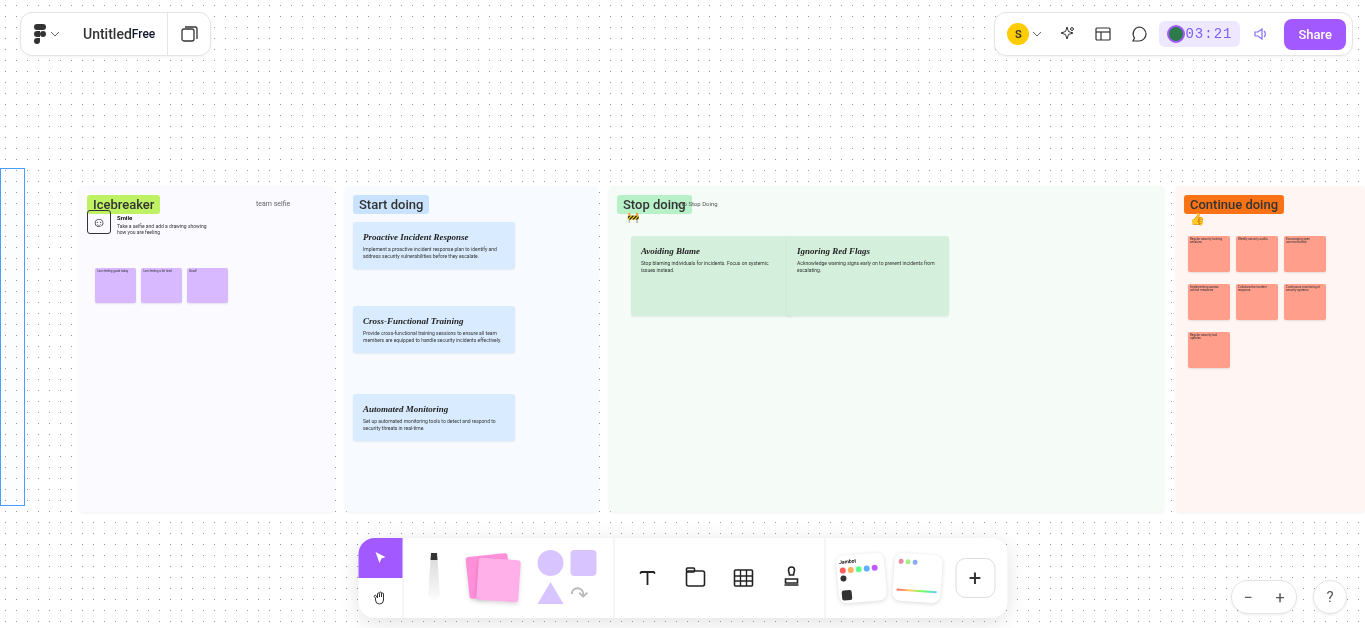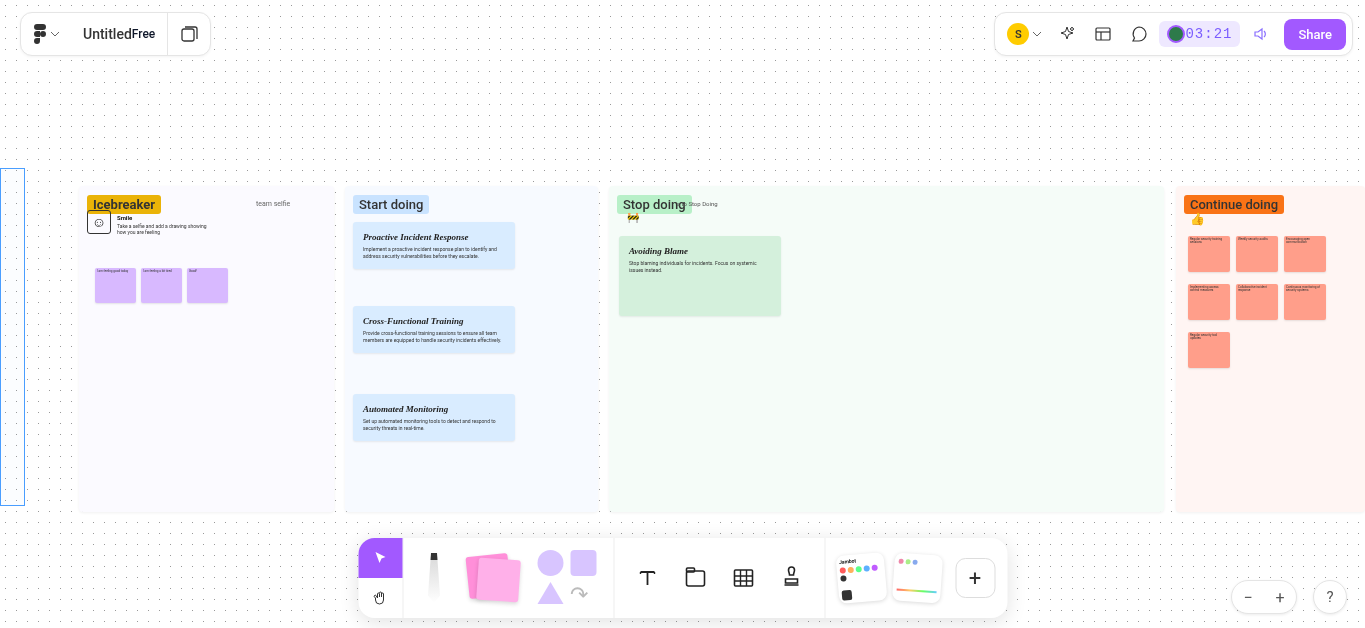--- a/index.html
+++ b/index.html
@@ -20,42 +20,42 @@
 .timer-text{font-family:'Courier New',monospace;font-size:14px;color:#7a5cff;letter-spacing:1px;}
 .share-btn{background:#a259ff;color:#fff;font-size:13px;font-weight:500;padding:8px 14px;border-radius:8px;cursor:pointer;margin-left:4px;}
 .canvas-content{position:absolute;top:0;left:0;width:100%;height:100%;}
 .main-title{position:absolute;top:128px;left:78px;width:270px;font-family:'Comic Sans MS',cursive;font-weight:700;font-style:italic;font-size:13px;letter-spacing:0.5px;line-height:1.3;color:#222;text-transform:uppercase;}
 .section{position:absolute;background:#fff;border-radius:4px;box-shadow:0 1px 3px rgba(0,0,0,0.06);}
 .sec-ice{top:186px;left:79px;width:255px;height:326px;background:#fbfaff;}
 .sec-start{top:186px;left:345px;width:253px;height:326px;background:#f7faff;}
 .sec-stop{top:186px;left:609px;width:555px;height:326px;background:#f5fcf8;}
 .sec-continue{top:186px;left:1176px;width:189px;height:326px;background:#fff5f3;overflow:hidden;}
 .label{position:absolute;top:9px;left:8px;font-size:13px;font-weight:500;padding:2px 6px;border-radius:3px;}
-.lbl-ice{background:#eab308;color:#333;font-weight:bold;}
+.lbl-ice{background:#bef264;color:#333;}
 .lbl-start{background:#c9e3ff;color:#333;}
 .lbl-stop{background:#b8f0c8;color:#333;}
 .lbl-cont{background:#f97316;color:#333;}
 .tiny-label{position:absolute;font-size:7px;color:#666;}
 .icecard-inner{position:absolute;top:24px;left:8px;width:238px;}
 .ice-icon{width:24px;height:24px;border:1px solid #333;border-radius:3px;display:flex;align-items:center;justify-content:center;font-size:14px;}
 .ice-heading{font-size:6px;font-weight:600;margin-left:30px;margin-top:-20px;}
 .ice-desc{font-size:5px;color:#333;margin-left:30px;margin-top:2px;width:100px;}
 .purple-sticky{position:absolute;width:41px;height:35px;background:#d8b9ff;border-radius:2px;box-shadow:0 1px 2px rgba(0,0,0,0.1);}
 .ps1{top:58px;left:8px;}
 .ps2{top:58px;left:54px;}
 .ps3{top:58px;left:100px;}
 .ps-txt{font-size:3px;color:#333;padding:2px;line-height:1.1;}
 .blue-card{position:absolute;left:8px;width:162px;background:#d9ecff;border-radius:3px;box-shadow:0 1px 2px rgba(0,0,0,0.08);padding:10px;}
 .bc1{top:36px;}
 .bc2{top:120px;}
 .bc3{top:208px;}
 .card-title{font-family:'Comic Sans MS',cursive;font-style:italic;font-size:9px;font-weight:600;color:#222;}
 .card-desc{font-size:5px;color:#333;margin-top:4px;line-height:1.3;}
 .green-card{position:absolute;top:50px;width:162px;height:80px;background:#d4f0dc;border-radius:3px;box-shadow:0 1px 2px rgba(0,0,0,0.08);padding:10px;}
-.gc1{left:10px;}
+.gc1{left:22px;}
 .gc2{left:178px;}
 .gc3{left:346px;}
 .stop-extra{position:absolute;top:14px;left:68px;font-size:6px;color:#555;}
 .stop-emoji{position:absolute;top:26px;left:18px;font-size:10px;}
 .cont-extra{position:absolute;top:14px;left:88px;font-size:6px;color:#555;}
 .cont-emoji{position:absolute;top:26px;left:14px;font-size:12px;}
 .salmon-sticky{position:absolute;width:42px;height:36px;background:#ff9e8a;border-radius:2px;box-shadow:0 1px 2px rgba(0,0,0,0.1);}
 .ss-txt{font-size:3px;color:#333;padding:2px;line-height:1.1;}
 .toolbox{position:absolute;bottom:10px;left:50%;transform:translateX(-50%);display:flex;background:#fff;border-radius:16px;box-shadow:0 4px 20px rgba(0,0,0,0.12);height:80px;}
 .tool-col{display:flex;flex-direction:column;border-right:1px solid #eee;}
@@ -123,20 +123,24 @@
   </div>
 
   <div class="section sec-stop">
     <div class="label lbl-stop">Stop doing</div>
     <div class="stop-extra">s to Stop Doing</div>
     <div class="stop-emoji">🚧</div>
     <div class="green-card gc1">
       <div class="card-title">Avoiding Blame</div>
       <div class="card-desc">Stop blaming individuals for incidents. Focus on systemic issues instead.</div>
     </div>
+    <div class="green-card gc2">
+      <div class="card-title">Ignoring Red Flags</div>
+      <div class="card-desc">Acknowledge warning signs early on to prevent incidents from escalating.</div>
+    </div>
   </div>
 
   <div class="section sec-continue">
     <div class="label lbl-cont">Continue doing</div>
     <div class="cont-extra">s</div>
     <div class="cont-emoji">👍</div>
     <div class="salmon-sticky" style="top:50px;left:12px;">
         <div class="ss-txt">Regular security training sessions</div>
       </div>
     <div class="salmon-sticky" style="top:50px;left:60px;">

